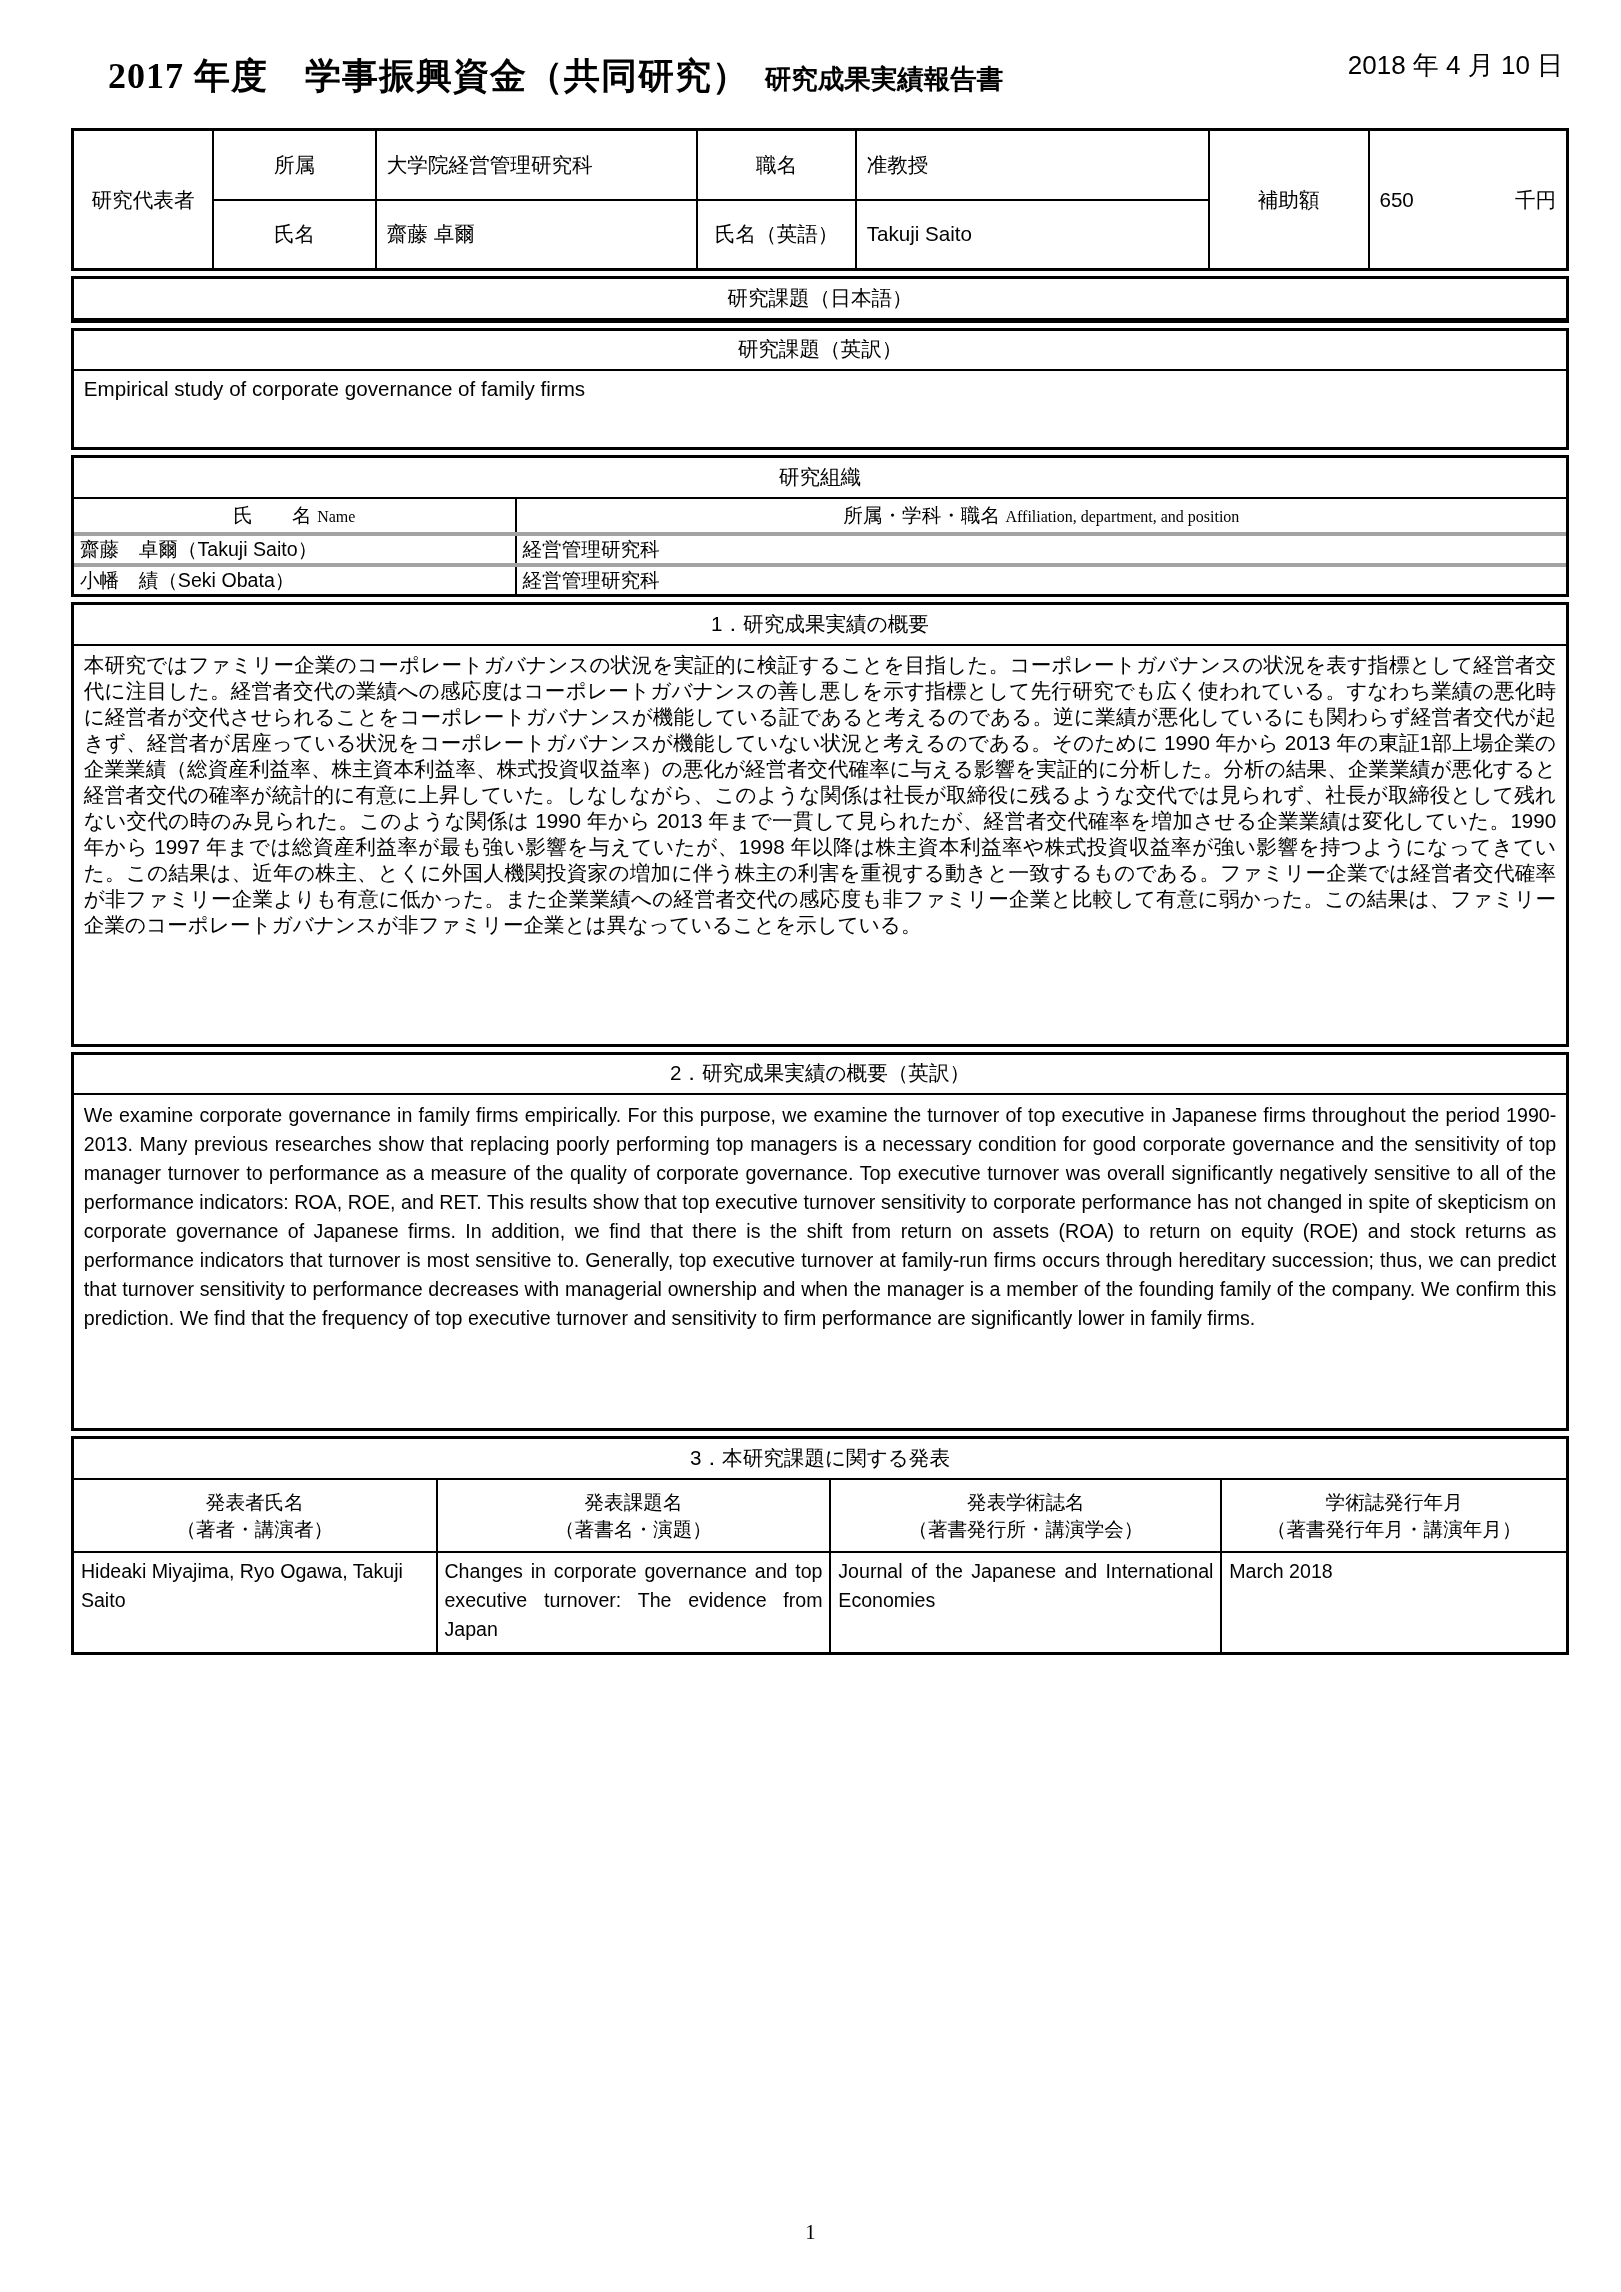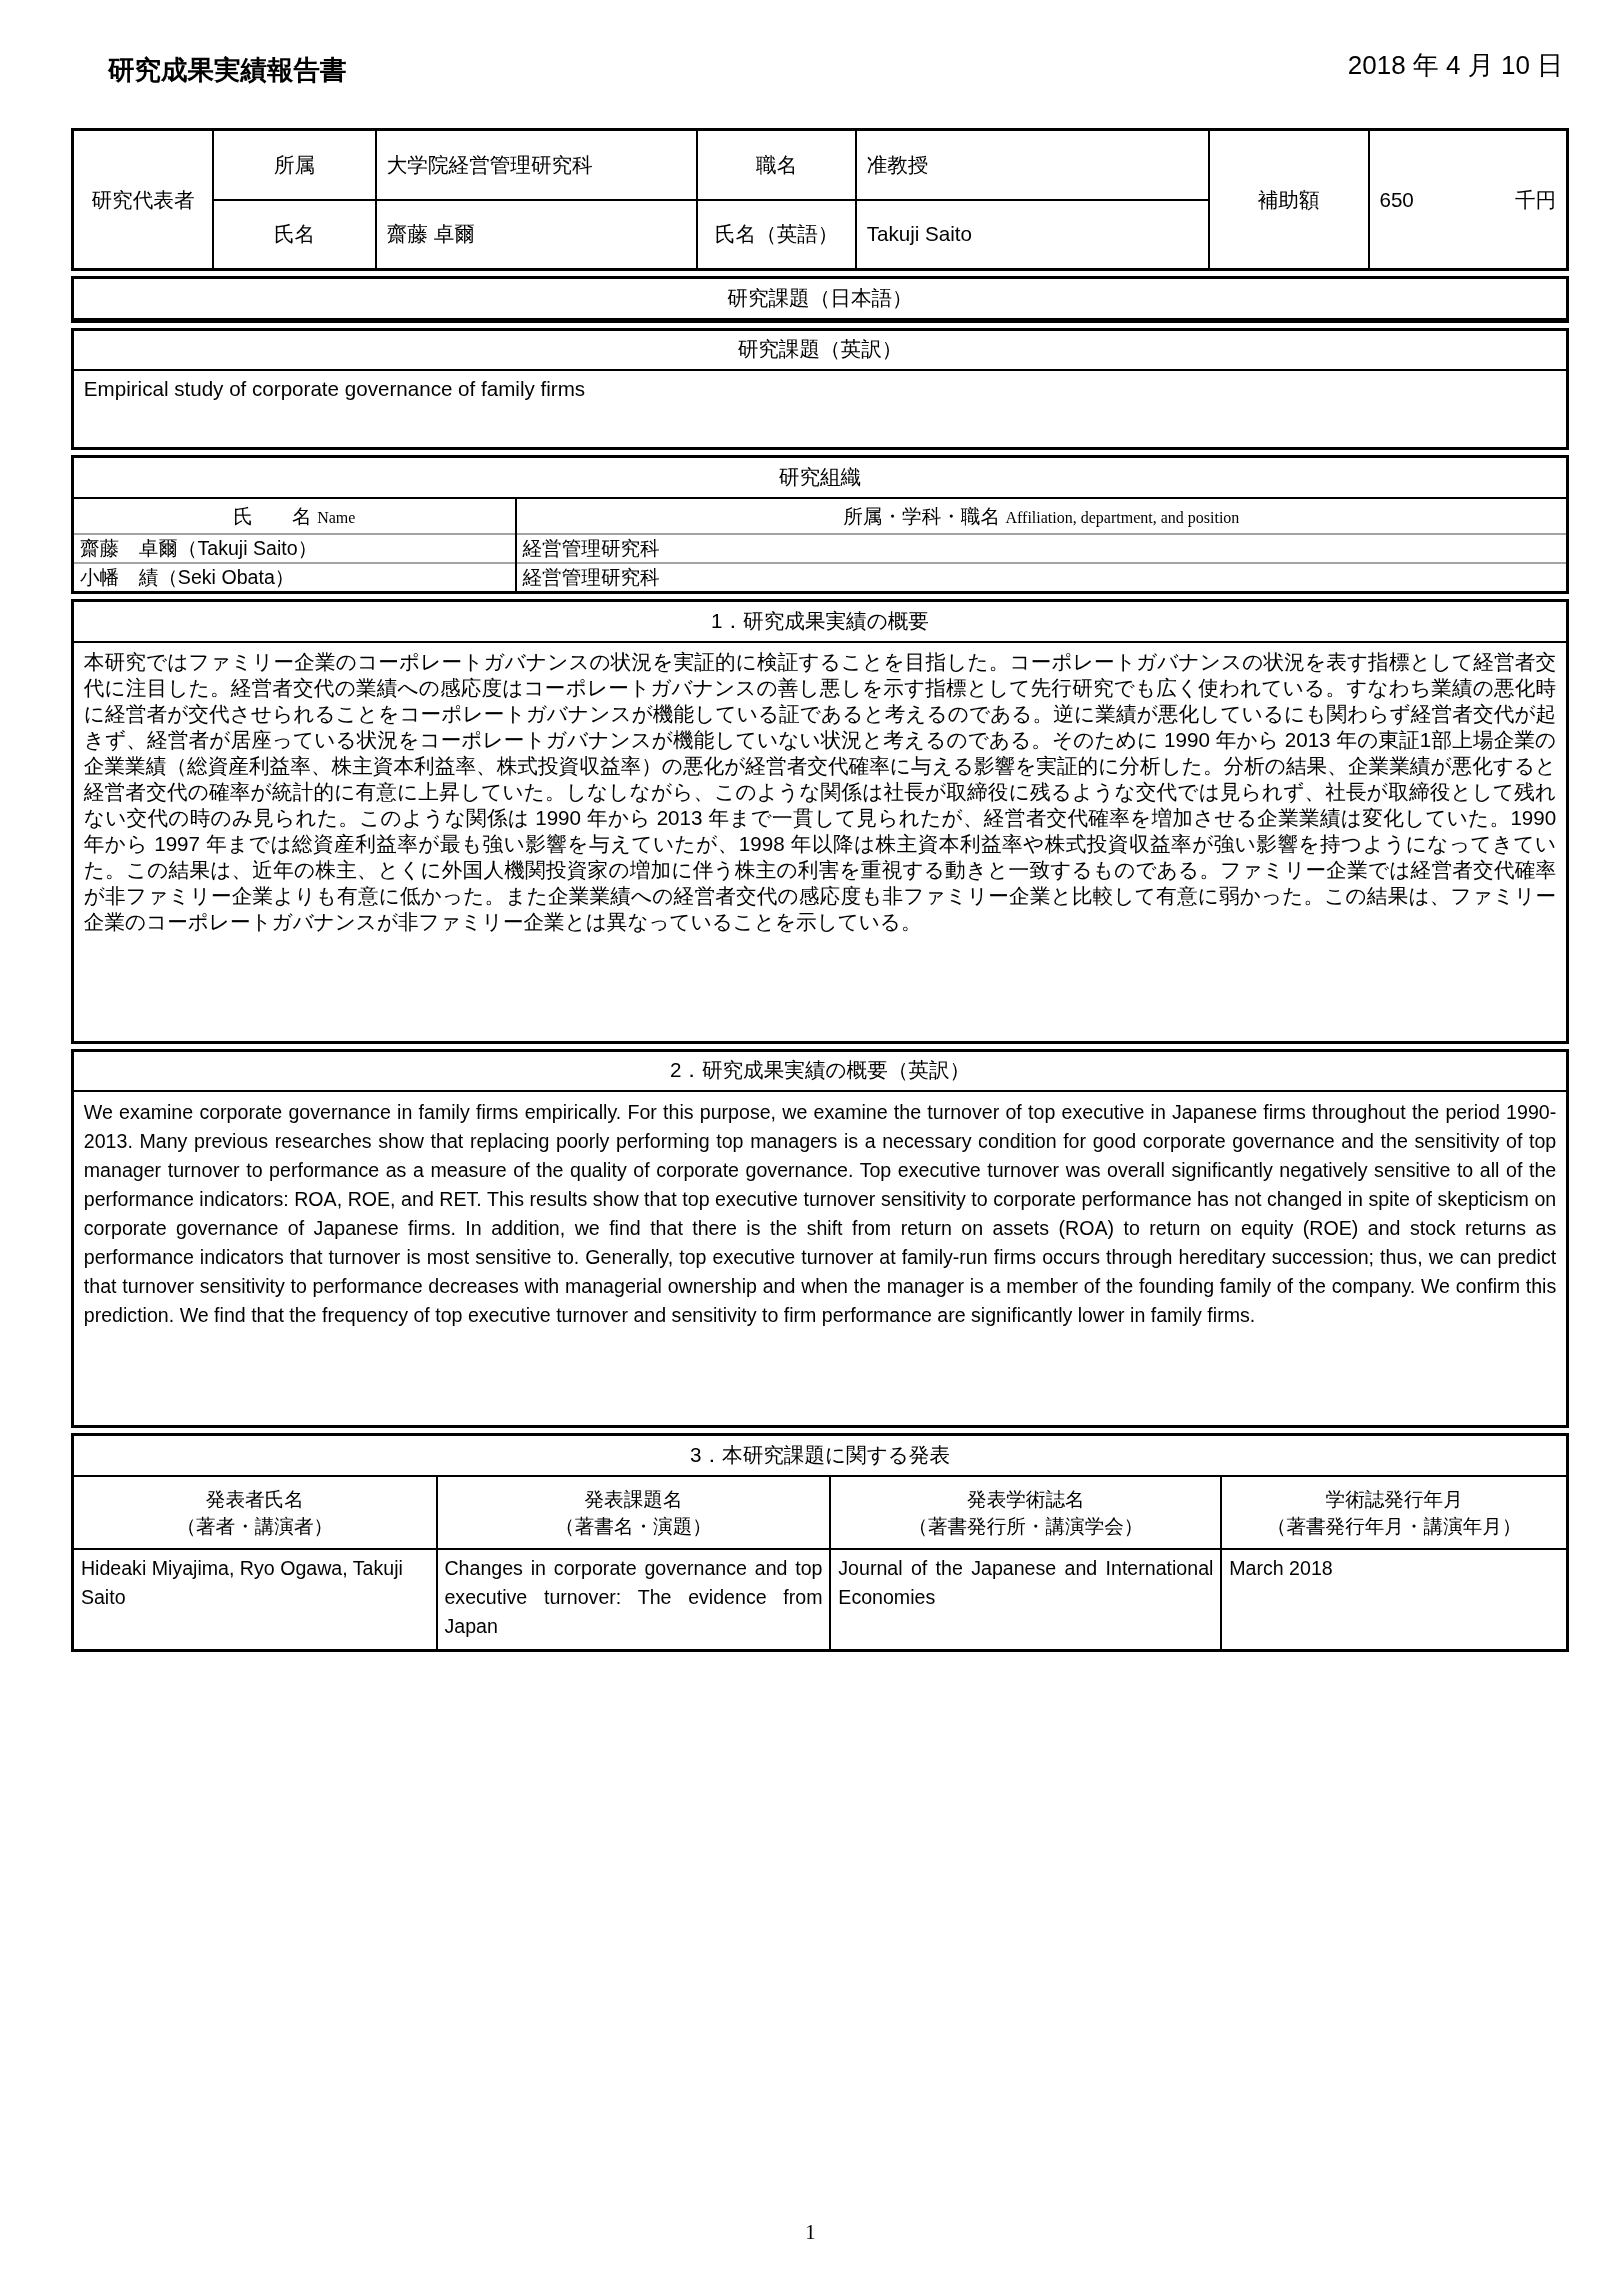--- a/index.html
+++ b/index.html
@@ -29,21 +29,21 @@
 
   .box { border:3.9px solid #000; margin-top:4.9px; }
   .box-hd { text-align:center; font-size:20.6px; padding:4.9px 0 5.9px 0; border-bottom:2px solid #000; }
   .box-bd { padding:5.9px 9.8px; font-size:20.6px; overflow:hidden; }
   .topic-bd-ja { height:71px; }
   .topic-bd-en { height:76px; font-size:20.6px; }
   .summary-ja { height:398px; line-height:26px; text-align:justify; }
   .summary-en { height:333px; font-size:19.6px; line-height:29px; text-align:justify; }
 
   
-  .org td { border-top:2px solid #a3a3a3; height:20px; font-size:19.6px; overflow:hidden; }
+  .org td { border-top:4px solid #a3a3a3; height:20px; font-size:19.6px; overflow:hidden; }
   .org tr:first-child td { border-top:none; }
   .org td + td { border-left:2px solid #000; }
   .org .colhead { text-align:center; height:35px; }
   .org .name-col { width:29.6%; }
   .org .cell-pad { padding-left:5.9px; }
   .sub-en { font-family:"Liberation Serif","DejaVu Serif",serif; font-size:16px; }
 
   
   .pub td { border-top:2px solid #000; font-size:19.6px; overflow:hidden; }
   .pub tr:first-child td { border-top:none; }
@@ -57,20 +57,21 @@
     font-family:"Liberation Serif","DejaVu Serif",serif; font-size:20.6px; }
 </style>
 </head>
 <body>
 
 <div class="page">
   <div class="content">
 
     <div class="doc-header">
       <div class="title-line">
+        <span class="title-main">2017 年度　学事振興資金（共同研究）</span>
         <span class="title-sub">研究成果実績報告書</span>
       </div>
       <div class="doc-date">2018 年 4 月 10 日</div>
     </div>
 
     <table class="t1">
       <colgroup>
         <col style="width:9.4%">
           <col style="width:10.9%">
           <col style="width:21.5%">

